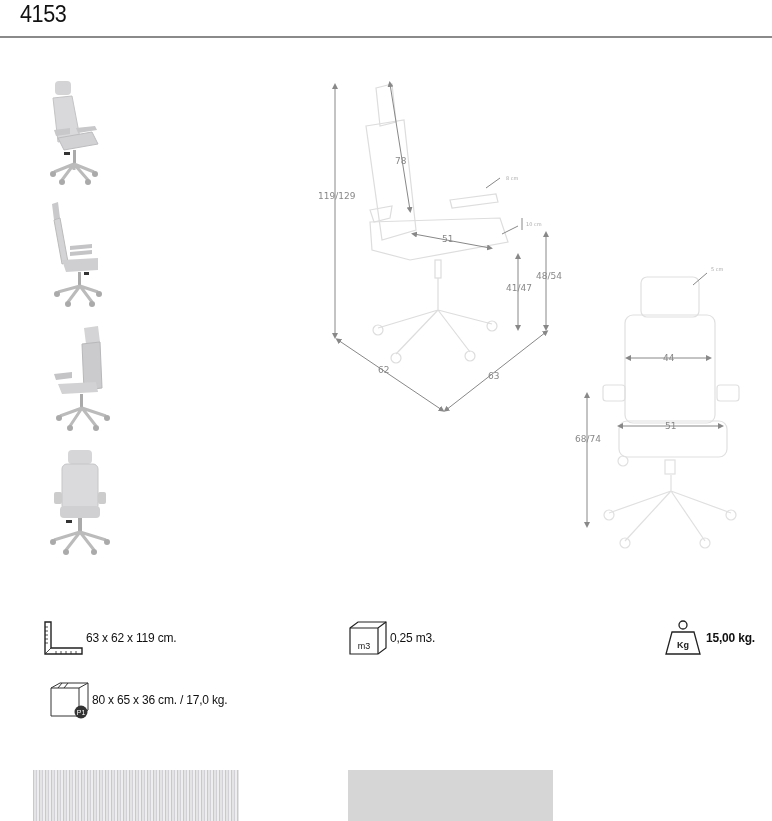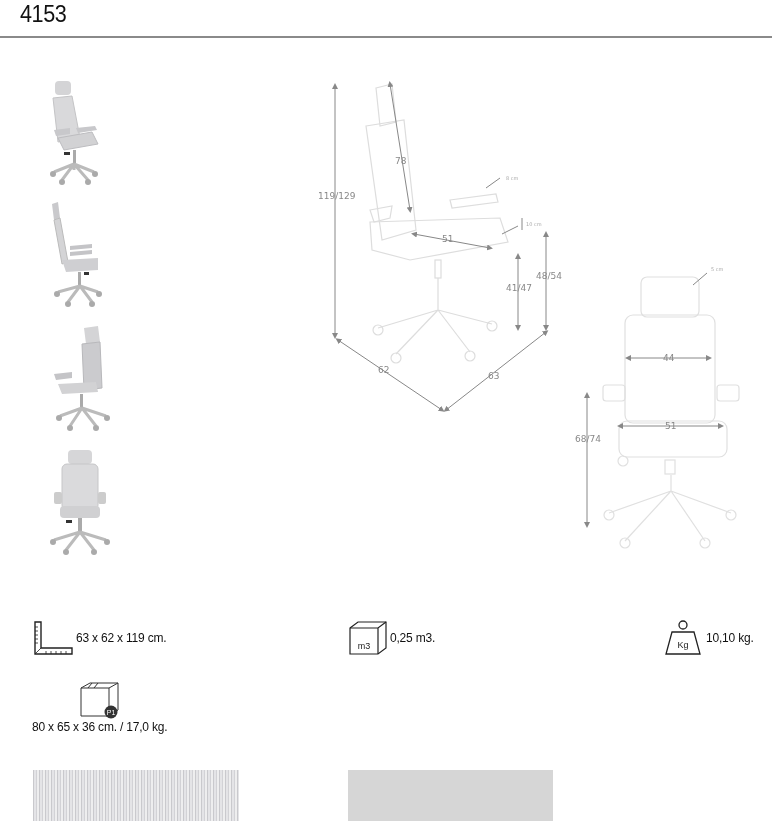--- a/index.html
+++ b/index.html
@@ -169,21 +169,21 @@
       <line x1="16" y1="140" x2="16" y2="270" marker-start="url(#ah2)" marker-end="url(#ah2)"></line>
       <line x1="122" y1="30" x2="136" y2="18"></line>
     </g>
     <text class="dim-small" x="140" y="16">5 cm</text>
     <text class="dim-label" x="92" y="106">44</text>
     <text class="dim-label" x="94" y="174">51</text>
     <text class="dim-label" x="4" y="187">68/74</text>
   </svg>
 </div>
 
-<div class="spec" style="left:32px; top:618px;">
+<div class="spec" style="left:42px; top:618px;">
   <span class="icon">
     <svg viewBox="0 0 42 40">
       <path d="M3 4 L9 4 L9 30 L40 30 L40 36 L3 36 Z" fill="none" stroke="#222" stroke-width="1.4"></path>
       <g stroke="#222" stroke-width="0.8">
         <line x1="3" y1="9" x2="6" y2="9"></line>
           <line x1="3" y1="13" x2="6" y2="13"></line>
           <line x1="3" y1="17" x2="6" y2="17"></line>
         <line x1="3" y1="21" x2="6" y2="21"></line>
           <line x1="3" y1="25" x2="6" y2="25"></line>
         <line x1="14" y1="36" x2="14" y2="33"></line>
@@ -202,32 +202,32 @@
   <span class="icon" style="width:42px;">
     <svg viewBox="0 0 42 40">
       <path d="M4 10 L12 4 L40 4 L40 30 L32 36 L4 36 Z" fill="none" stroke="#222" stroke-width="1.2"></path>
       <path d="M4 10 L32 10 L40 4 M32 10 L32 36" fill="none" stroke="#222" stroke-width="1.2"></path>
       <text x="18" y="31" font-family="Liberation Sans, sans-serif" font-size="9" fill="#222" text-anchor="middle">m3</text>
     </svg>
   </span>
   <span class="text">0,25 m3.</span>
 </div>
 
-<div class="spec" style="left:662px; top:618px;">
+<div class="spec" style="left:662px; top:618px;font-weight:bold;">
   <span class="icon" style="width:42px;">
     <svg viewBox="0 0 42 40">
       <circle cx="21" cy="7" r="4" fill="none" stroke="#222" stroke-width="1.3"></circle>
       <path d="M10 14 L32 14 L38 36 L4 36 Z" fill="none" stroke="#222" stroke-width="1.3"></path>
       <text x="21" y="30" font-family="Liberation Sans, sans-serif" font-size="9" fill="#222" text-anchor="middle">Kg</text>
     </svg>
   </span>
-  <span class="text">10,10 kg.</span>
-</div>
-
-<div class="spec" style="left:32px; top:680px;flex-direction:column;">
+  <span class="text">15,00 kg.</span>
+</div>
+
+<div class="spec" style="left:48px; top:680px;">
   <span class="icon">
     <svg viewBox="0 0 42 40">
       <path d="M3 8 L12 3 L40 3 L40 30 L31 36 L3 36 Z" fill="none" stroke="#333" stroke-width="1"></path>
       <path d="M3 8 L31 8 L40 3 M31 8 L31 36 M14 3 L10 8 M20 3 L16 8" fill="none" stroke="#333" stroke-width="1"></path>
       <circle cx="33" cy="32" r="6.5" fill="#333"></circle>
       <text x="33" y="35" font-family="Liberation Sans, sans-serif" font-size="7" fill="#fff" text-anchor="middle">P1</text>
     </svg>
   </span>
   <span class="text">80 x 65 x 36 cm. / 17,0 kg.</span>
 </div>

